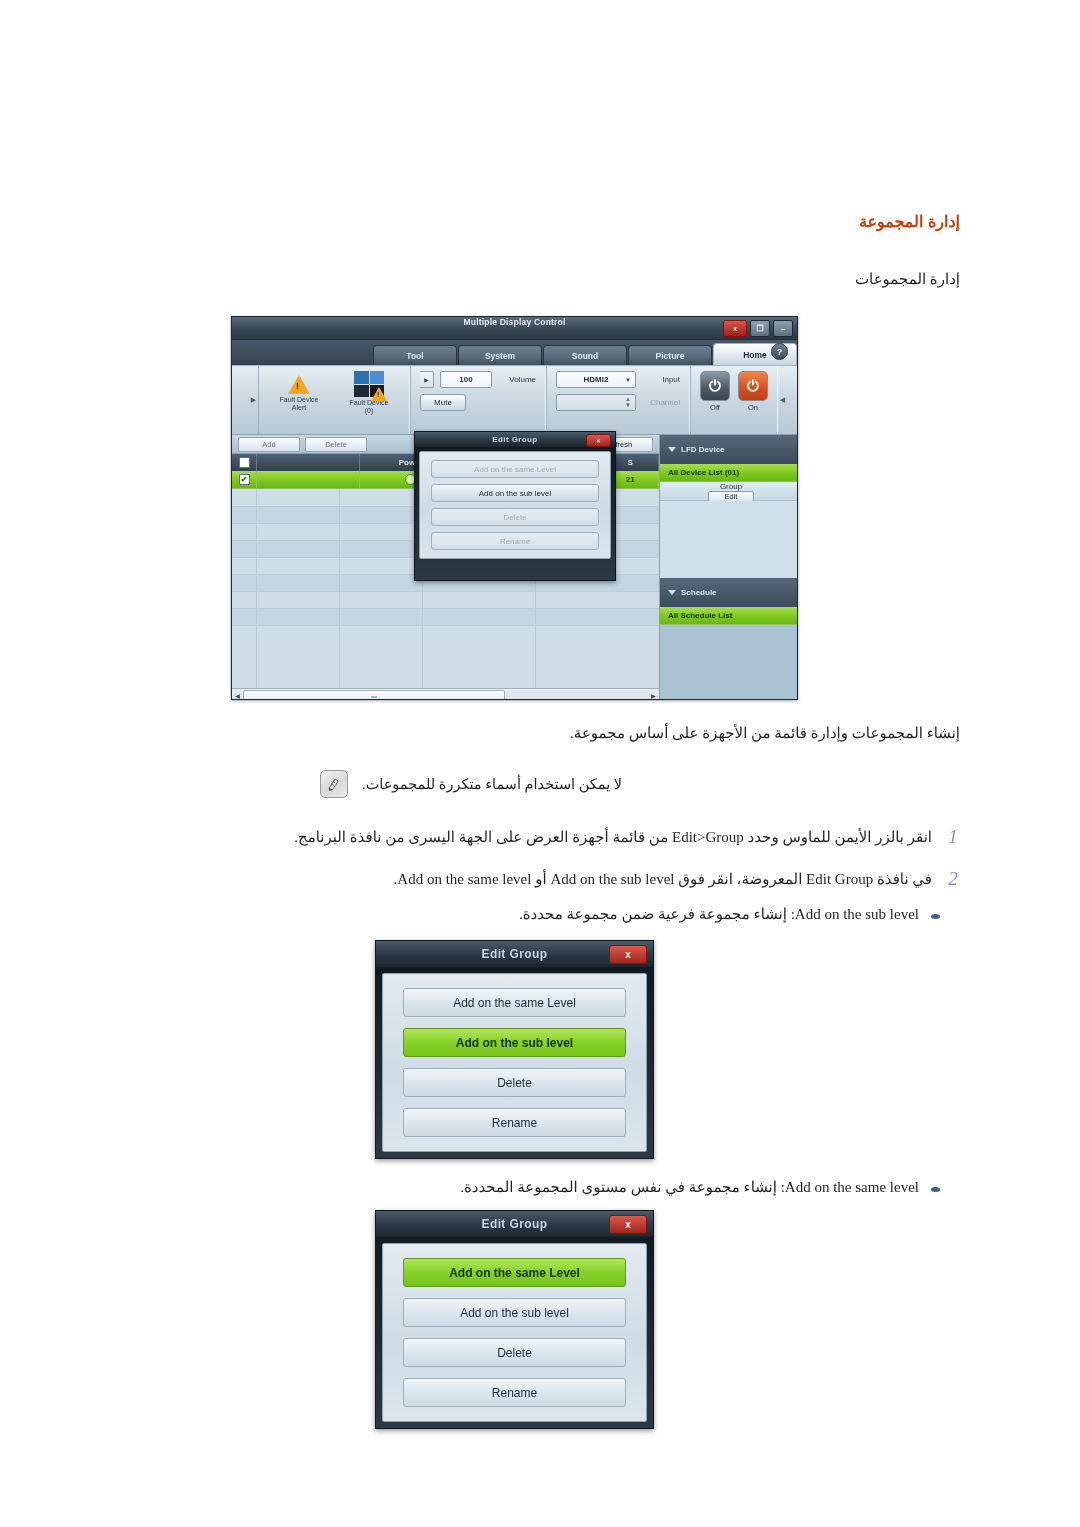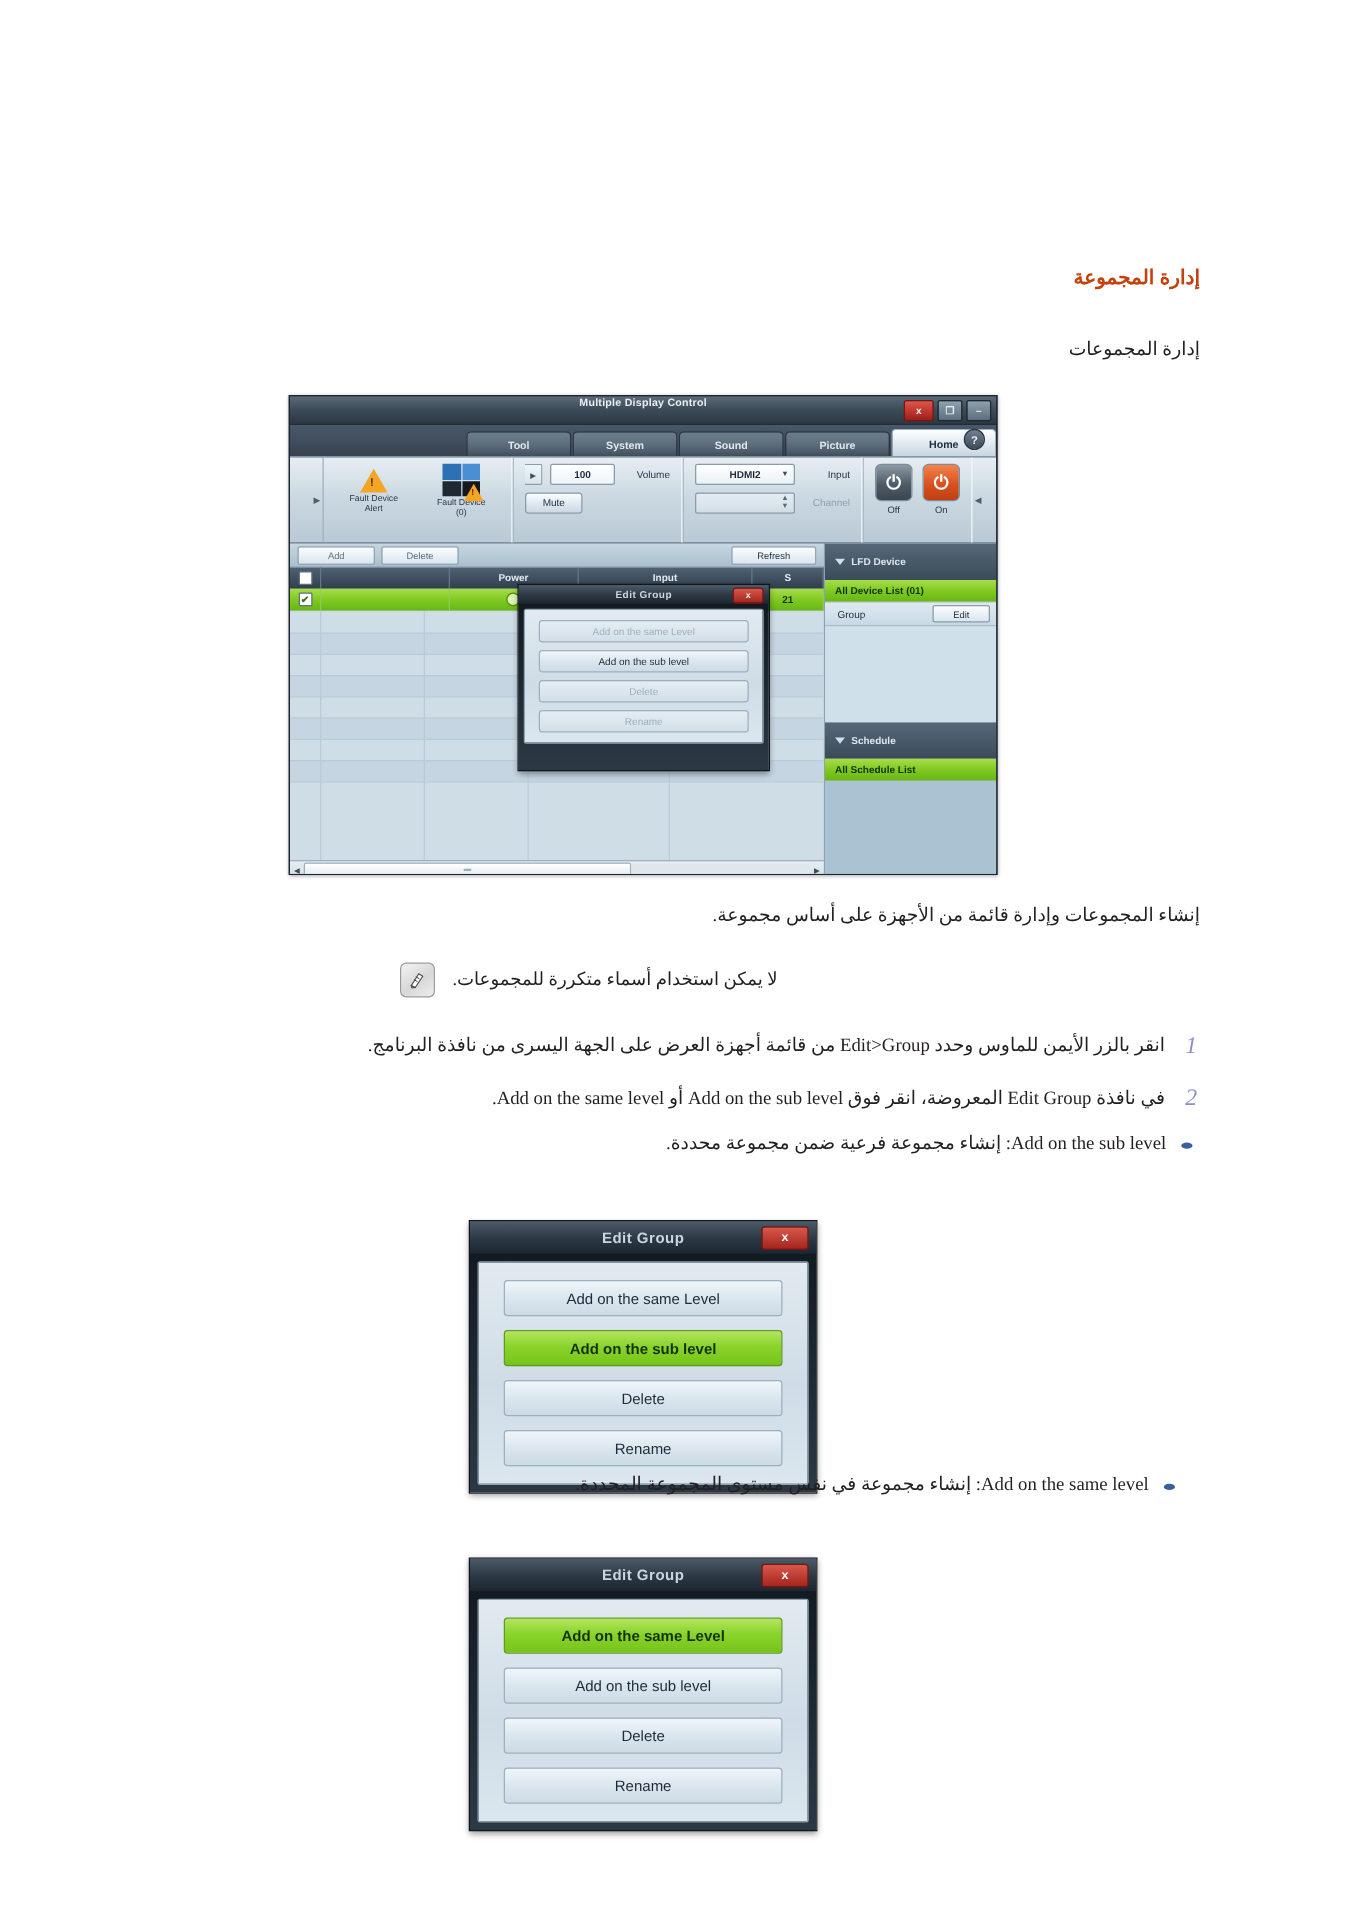--- a/index.html
+++ b/index.html
@@ -61,21 +61,21 @@
   .bullet-row{
     position:absolute;
     display:flex;flex-direction:row;align-items:flex-start;gap:12px;
     font-size:15px;
   }
   .bullet-dot{
     flex:0 0 9px;width:5px;height:5px;border-radius:50%;
     background:#3a5f9e;margin-top:9px;
   }
   .bullet-body{text-align:right;direction:rtl;}
-  .b1{right:126px;top:905px;width:620px;}
+  .b1{right:140px;top:905px;width:620px;}
   .b2{right:140px;top:1178px;width:620px;}
 
   .ltr{direction:ltr;unicode-bidi:isolate;display:inline-block;}
 
   
   .app{
     position:absolute;left:231px;top:316px;width:565px;height:382px;
     background:#2b3742;
     border:1px solid #1d262e;
     box-shadow:0 1px 3px rgba(0,0,0,.35);
@@ -215,21 +215,21 @@
   .tri-down{width:0;height:0;border-left:4px solid transparent;border-right:4px solid transparent;border-top:5px solid #cfe0ec;}
   .green-row{
     height:17px;display:flex;align-items:center;padding:0 8px;direction:ltr;
     background:linear-gradient(180deg,#a6de4c 0%,#7ec81f 55%,#69b617 100%);
     color:#14320a;font-size:8px;font-weight:bold;border-bottom:1px solid #8fbf6b;
   }
   .grp-row{
     height:18px;display:flex;align-items:center;justify-content:space-between;
     padding:0 5px 0 10px;direction:ltr;
     background:linear-gradient(180deg,#dfeaf1 0%,#c8d9e4 100%);
-    color:#1d2b38;font-size:8px;border-bottom:1px solid #a7bccb;
+    color:#1d2b38;font-size:8px;border-bottom:1px solid #a7bccb;flex-direction:column;
   }
   .edit-btn{
     min-width:34px;height:12px;padding:0 5px;border:1px solid #8b9dab;border-radius:2px;
     background:linear-gradient(180deg,#fbfdfe 0%,#dae6ee 100%);
     font-size:7.5px;color:#1d2b38;display:flex;align-items:center;justify-content:center;
   }
   .pane-fill{flex:1;background:#cfe0ea;}
   .pane-fill.blue{background:#a9c3d3;}
 
   .right-pane{flex:1;display:flex;flex-direction:column;background:#c6d7e2;position:relative;}
@@ -276,21 +276,20 @@
   .hs-track{flex:1;height:10px;background:#dfe7ec;}
 
   
   .eg{
     position:absolute;
     font-family:"Liberation Sans", sans-serif;
     border:1px solid #10161c;
     background:linear-gradient(180deg,#0f161d 0%,#2c3944 100%);
     padding:0;box-shadow:0 2px 5px rgba(0,0,0,.4);
     direction:ltr;
-    margin-top:36px;
   }
   .eg-title{
     height:26px;position:relative;
     background:linear-gradient(180deg,#4b5a68 0%,#2b3844 55%,#1b2630 100%);
     display:flex;align-items:center;justify-content:center;
   }
   .eg-title span{font-size:12px;font-weight:bold;color:#c9d6e0;letter-spacing:.4px;}
   .eg-close{
     position:absolute;right:6px;top:4px;width:36px;height:17px;border-radius:3px;
     border:1px solid #7d140e;

